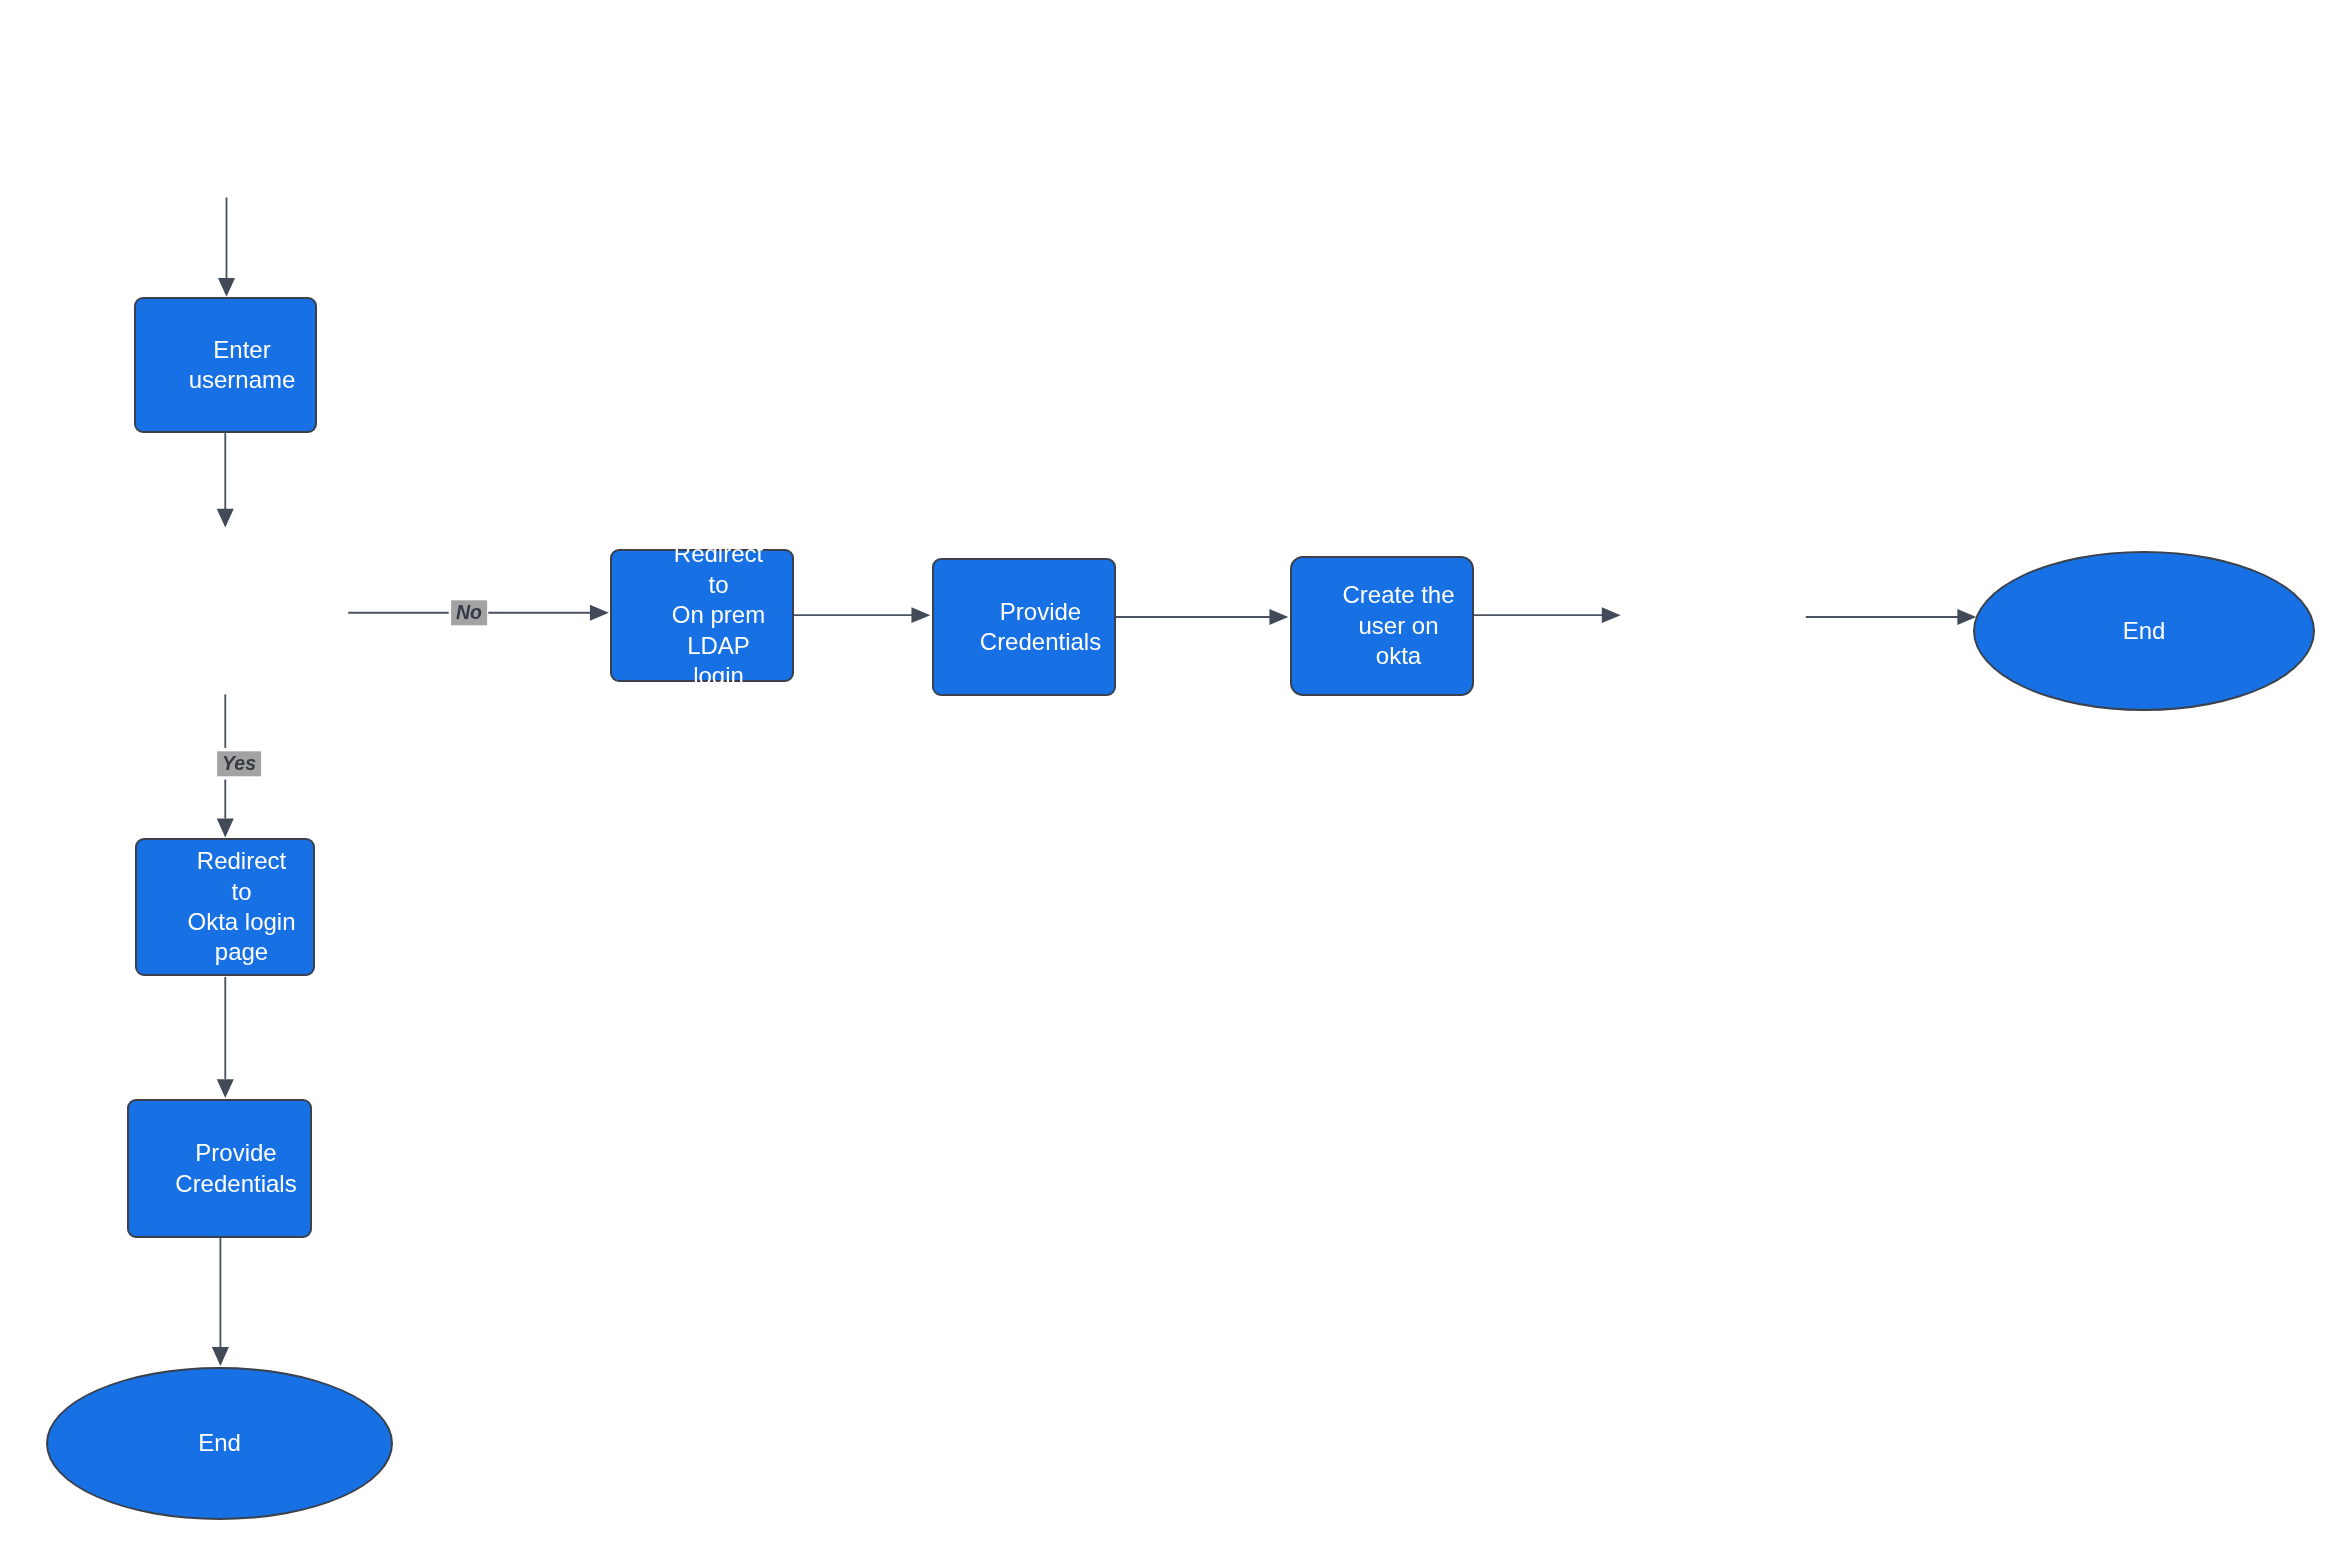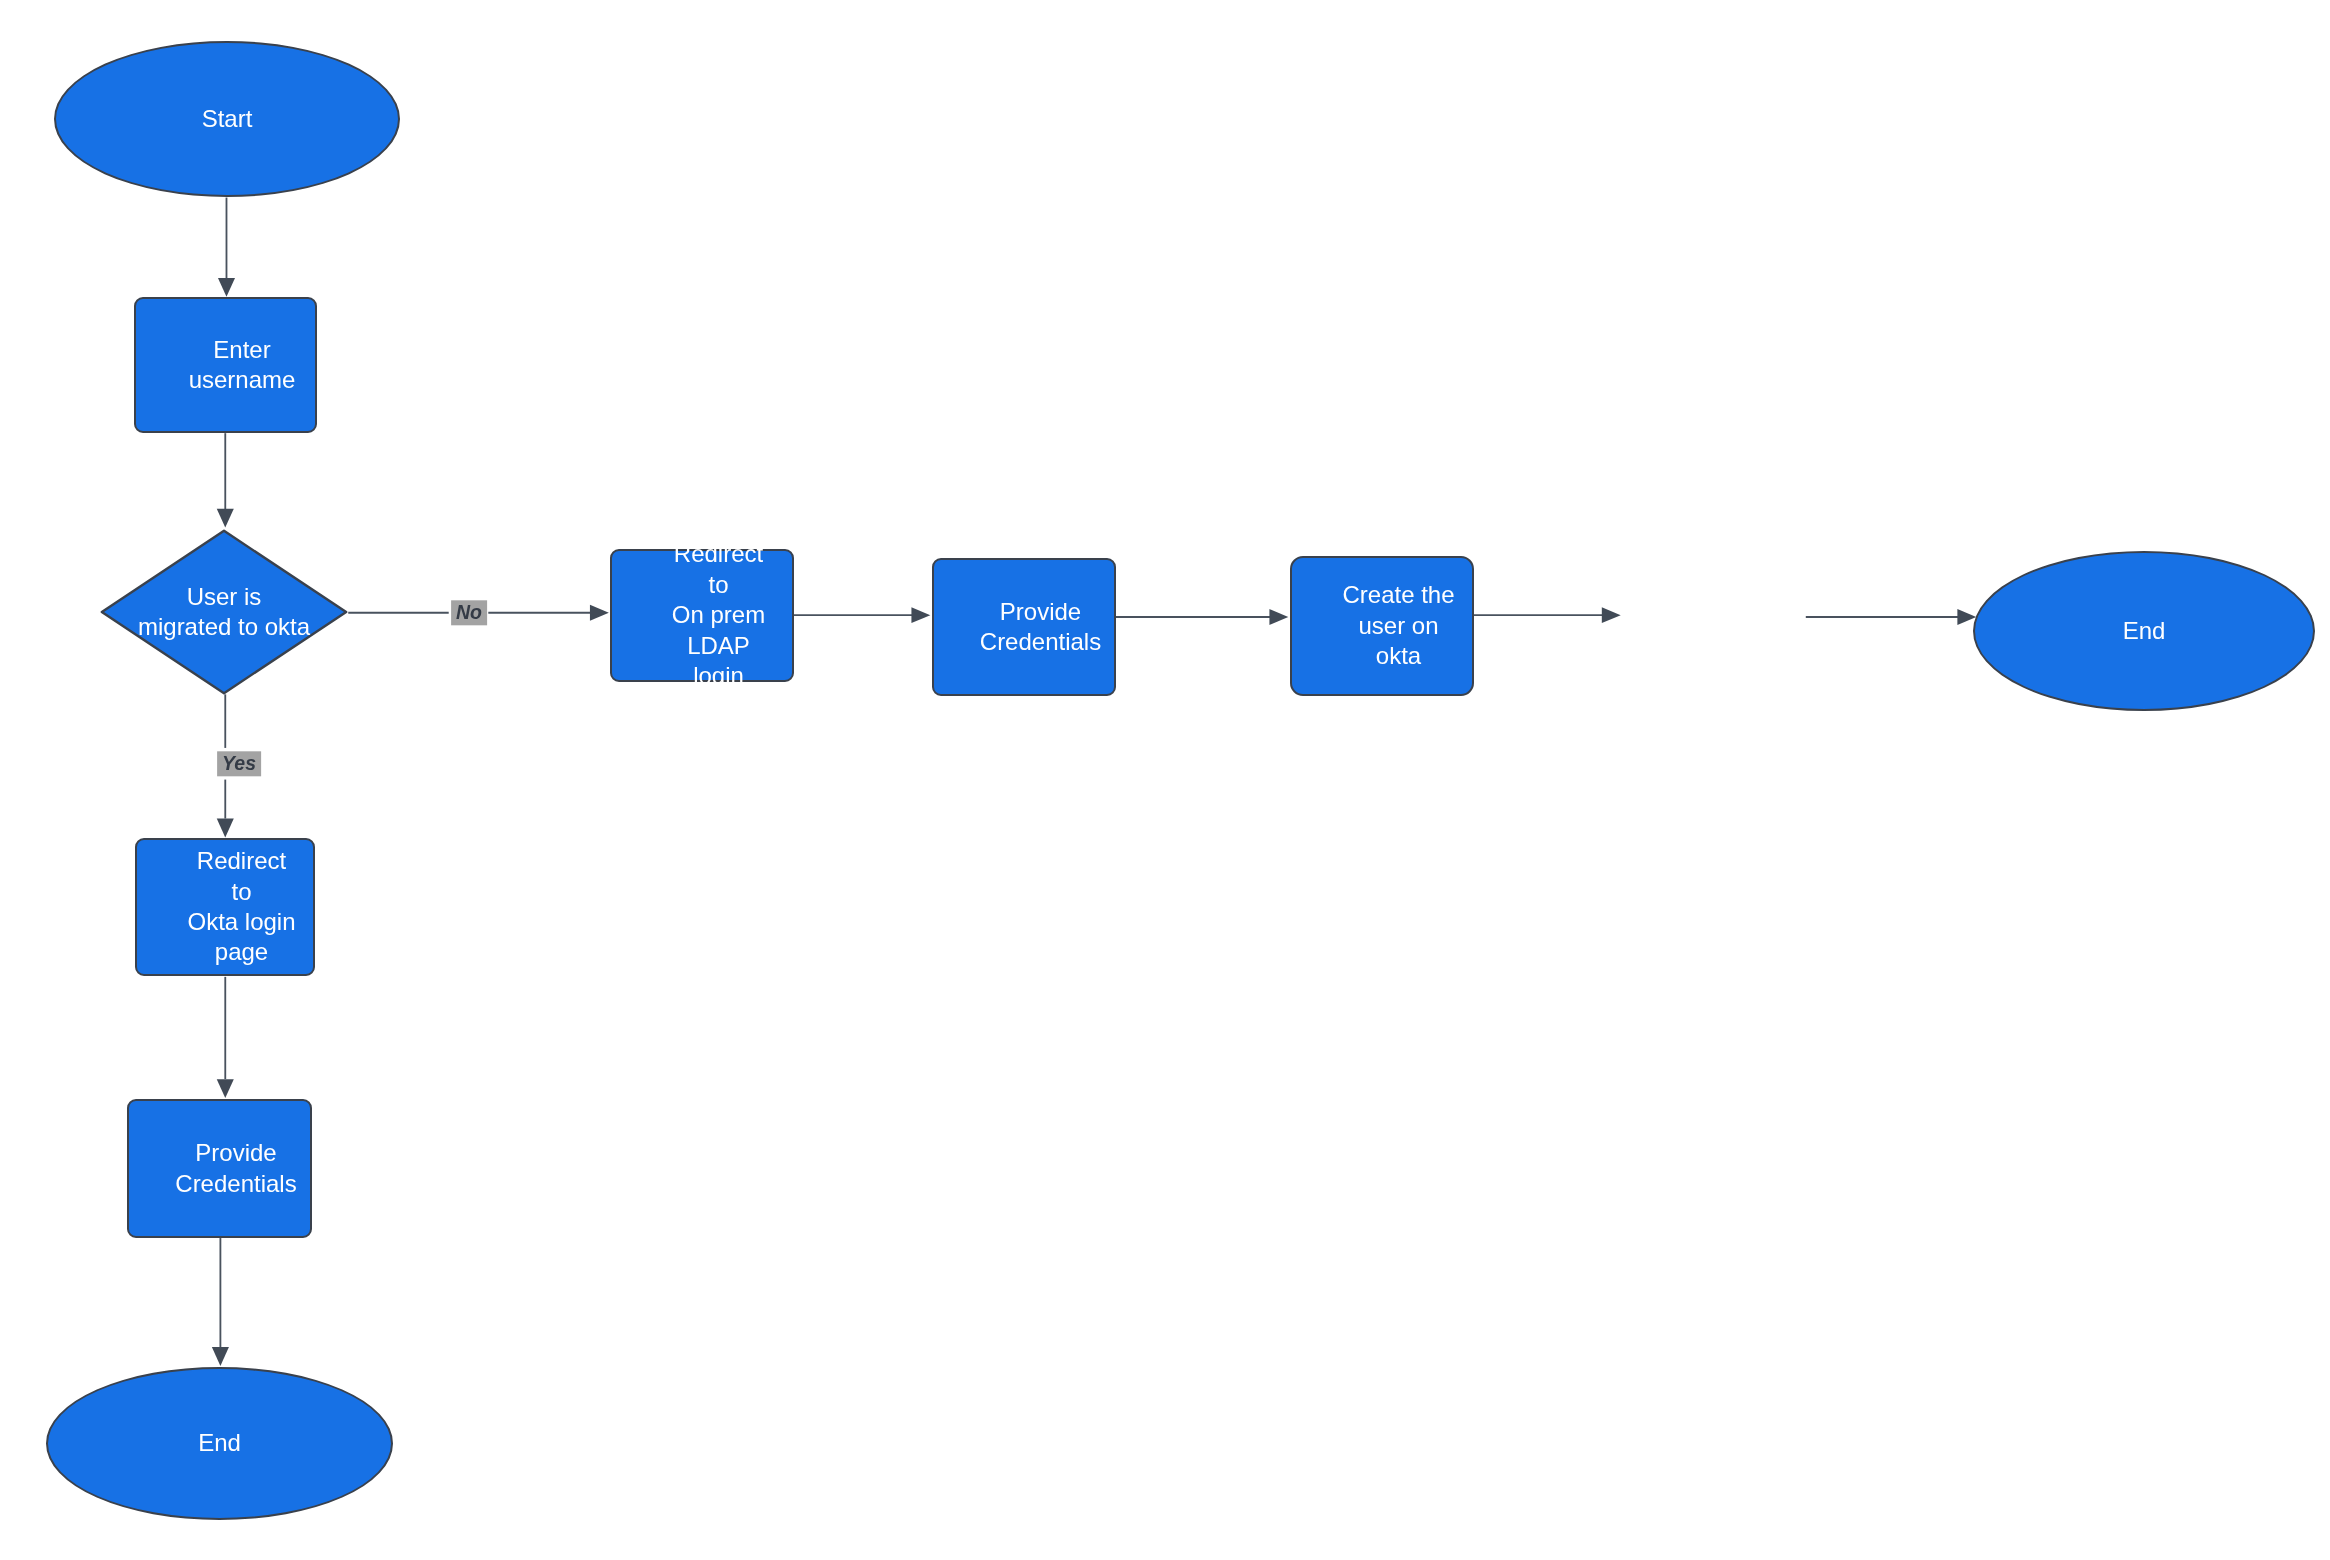--- a/index.html
+++ b/index.html
@@ -131,36 +131,26 @@
     <g>
       <line class="edge-line" x1="370" y1="1604" x2="370" y2="1772"></line>
       <polygon class="edge-head" points="370,1803 356,1772 384,1772"></polygon>
     </g>
     <g>
       <line class="edge-line" x1="362" y1="2033" x2="362" y2="2212"></line>
       <polygon class="edge-head" points="362,2243 348,2212 376,2212"></polygon>
     </g>
   </svg>
 
-  <div class="node ellipse" style="left:54px; top:41px; width:346px; height:156px;">
-    <span class="node-label">Start</span>
-  </div>
 
   <div class="node rect" style="left:134px; top:297px; width:183px; height:136px;">
     <span class="node-label">Enter
 username</span>
   </div>
 
-  <div class="node diamond" style="left:100px; top:529px; width:248px; height:166px;">
-    <svg viewBox="0 0 408 272" preserveAspectRatio="none">
-      <polygon class="diamond-shape" points="204,3 405,136 204,269 3,136"></polygon>
-    </svg>
-    <span class="node-label">User is
-migrated to okta</span>
-  </div>
 
   <div class="node rect" style="left:610px; top:549px; width:184px; height:133px;">
     <span class="node-label">Redirect to
 On prem
 LDAP login</span>
   </div>
 
   <div class="node rect" style="left:932px; top:558px; width:184px; height:138px;">
     <span class="node-label">Provide
 Credentials</span>

